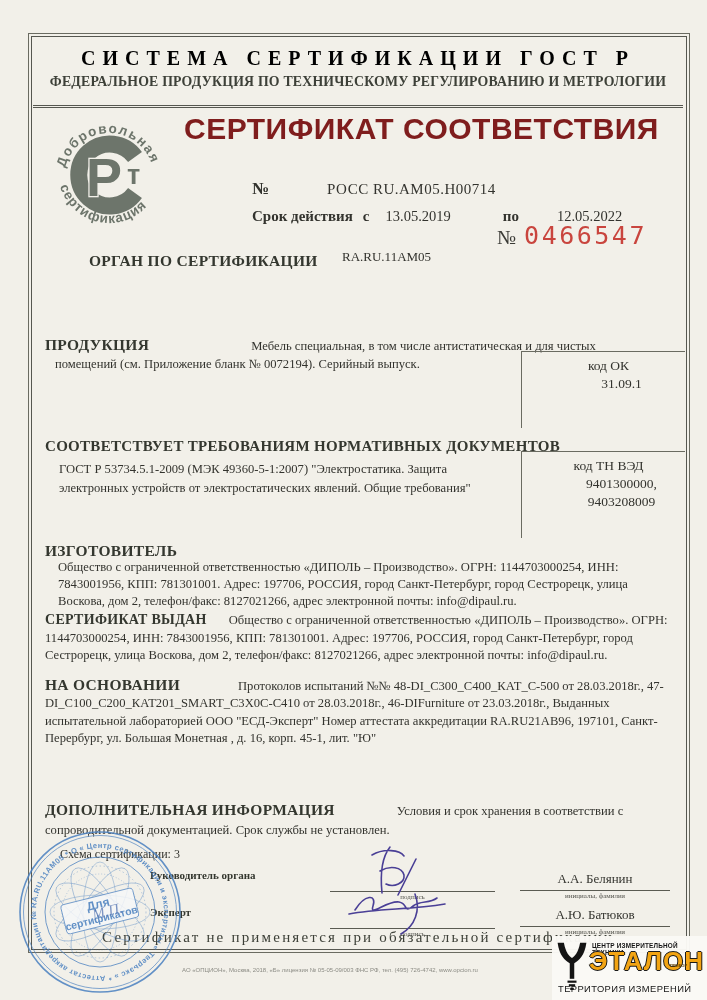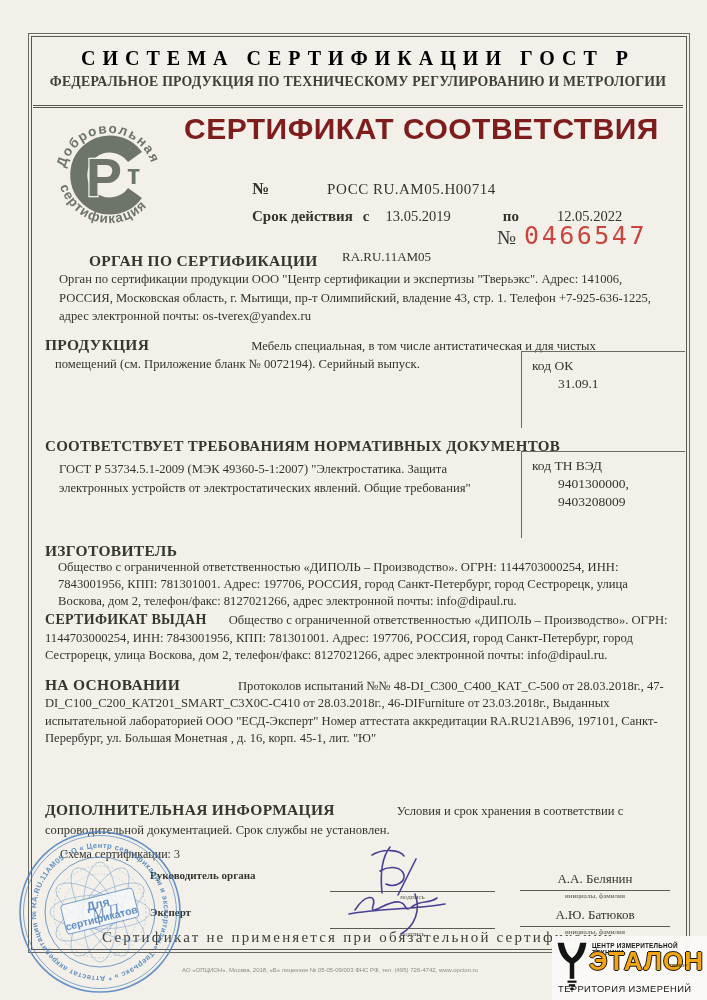--- a/index.html
+++ b/index.html
@@ -34,21 +34,21 @@
   .serial .digits{font-family:"DejaVu Sans Mono",monospace;font-size:25px;letter-spacing:2.5px;font-weight:500;}
   .h-label{font-weight:bold;font-size:15.5px;color:#34372f;letter-spacing:0.3px;}
   .sub-code{font-size:13px;}
   .body-text{font-size:12.6px;line-height:1.45;color:#33332e;}
   .org-head{left:45px;top:252px;margin-left:44px;}
   .org-code{left:342px;top:249px;}
   .org-text{left:59px;top:270px;width:612px;line-height:1.48;}
   .product-block{left:55px;top:334px;width:560px;line-height:1.42;}
   .product-block .h-label{margin-left:-10px;}
   .gap{display:inline-block;height:1px;}
-  .codebox{border-top:1px solid #6a6b61;border-left:1px solid #6a6b61;}
+  .codebox{border-top:1px solid #6a6b61;border-left:1px solid #6a6b61;text-align:center;}
   .okbox{left:521px;top:351px;width:163px;height:76px;}
   .codebox .cb-label{font-size:13.5px;margin:6px 0 0 10px;}
   .codebox .cb-val{font-size:13.5px;margin:2px 0 0 36px;}
   .comp-head{left:45px;top:438px;width:620px;}
   .comp-text{left:59px;top:460px;width:452px;line-height:1.48;}
   .tnbox{left:521px;top:451px;width:163px;height:86px;}
   .man-head{left:45px;top:542px;}
   .man-text{left:58px;top:559px;width:618px;line-height:1.36;}
   .issued-block{left:45px;top:611px;width:630px;line-height:1.34;}
   .issued-block .h-label{font-size:14px;}
@@ -108,21 +108,20 @@
   <div class="abs validity">
     <span class="lbl">Срок действия</span><span class="c">с</span><span class="from">13.05.2019</span><span class="po">по</span><span class="to">12.05.2022</span>
   </div>
 
   <div class="abs serial">
     <span class="lbl">№</span><span class="digits" style="color:#c9453e">0466547</span>
   </div>
 
   <div class="abs org-head h-label">ОРГАН ПО СЕРТИФИКАЦИИ</div>
   <div class="abs org-code sub-code">RA.RU.11AM05</div>
-  <div class="abs org-text body-text">Орган по сертификации продукции ООО "Центр сертификации и экспертизы "Тверьэкс". Адрес: 141006, РОССИЯ, Московская область, г. Мытищи, пр-т Олимпийский, владение 43, стр. 1. Телефон +7-925-636-1225, адрес электронной почты: os-tverex@yandex.ru</div>
 
   <div class="abs product-block body-text">
     <span class="h-label">ПРОДУКЦИЯ</span><span class="gap" style="width:102px"></span><span>Мебель специальная, в том числе антистатическая и для чистых помещений (см. Приложение бланк № 0072194). Серийный выпуск.</span>
   </div>
   <div class="abs codebox okbox">
     <div class="cb-label">код ОК</div>
     <div class="cb-val">31.09.1</div>
   </div>
 
   <div class="abs comp-head h-label" style="font-size:15px">СООТВЕТСТВУЕТ ТРЕБОВАНИЯМ НОРМАТИВНЫХ ДОКУМЕНТОВ</div>

